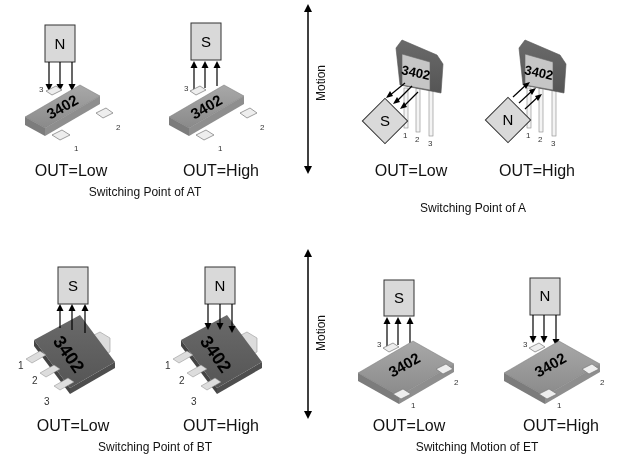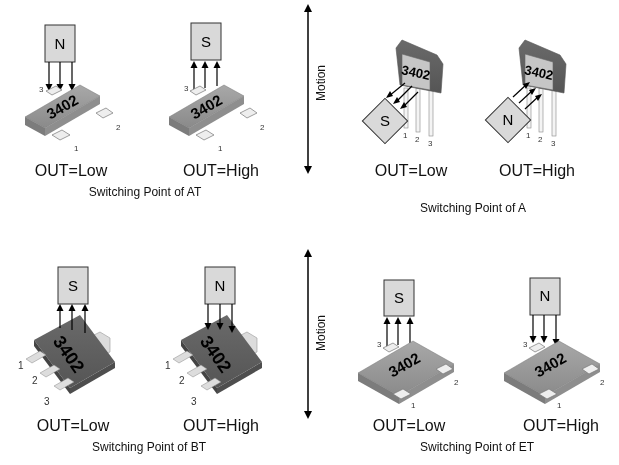--- a/index.html
+++ b/index.html
@@ -251,14 +251,14 @@
 <div class="cap" style="left:221px; top:162px;">OUT=High</div>
 <div class="cap" style="left:411px; top:162px;">OUT=Low</div>
 <div class="cap" style="left:537px; top:162px;">OUT=High</div>
 <div class="cap" style="left:73px; top:417px;">OUT=Low</div>
 <div class="cap" style="left:221px; top:417px;">OUT=High</div>
 <div class="cap" style="left:409px; top:417px;">OUT=Low</div>
 <div class="cap" style="left:561px; top:417px;">OUT=High</div>
 
 <div class="title" style="left:145px; top:185px;">Switching Point of AT</div>
 <div class="title" style="left:473px; top:201px;">Switching Point of A</div>
-<div class="title" style="left:149px; top:440px;">Switching Point of BT</div>
-<div class="title" style="left:477px; top:440px;">Switching Point of ET</div>
+<div class="title" style="left:155px; top:440px;">Switching Point of BT</div>
+<div class="title" style="left:477px; top:440px;">Switching Motion of ET</div>
 
 </body></html>

